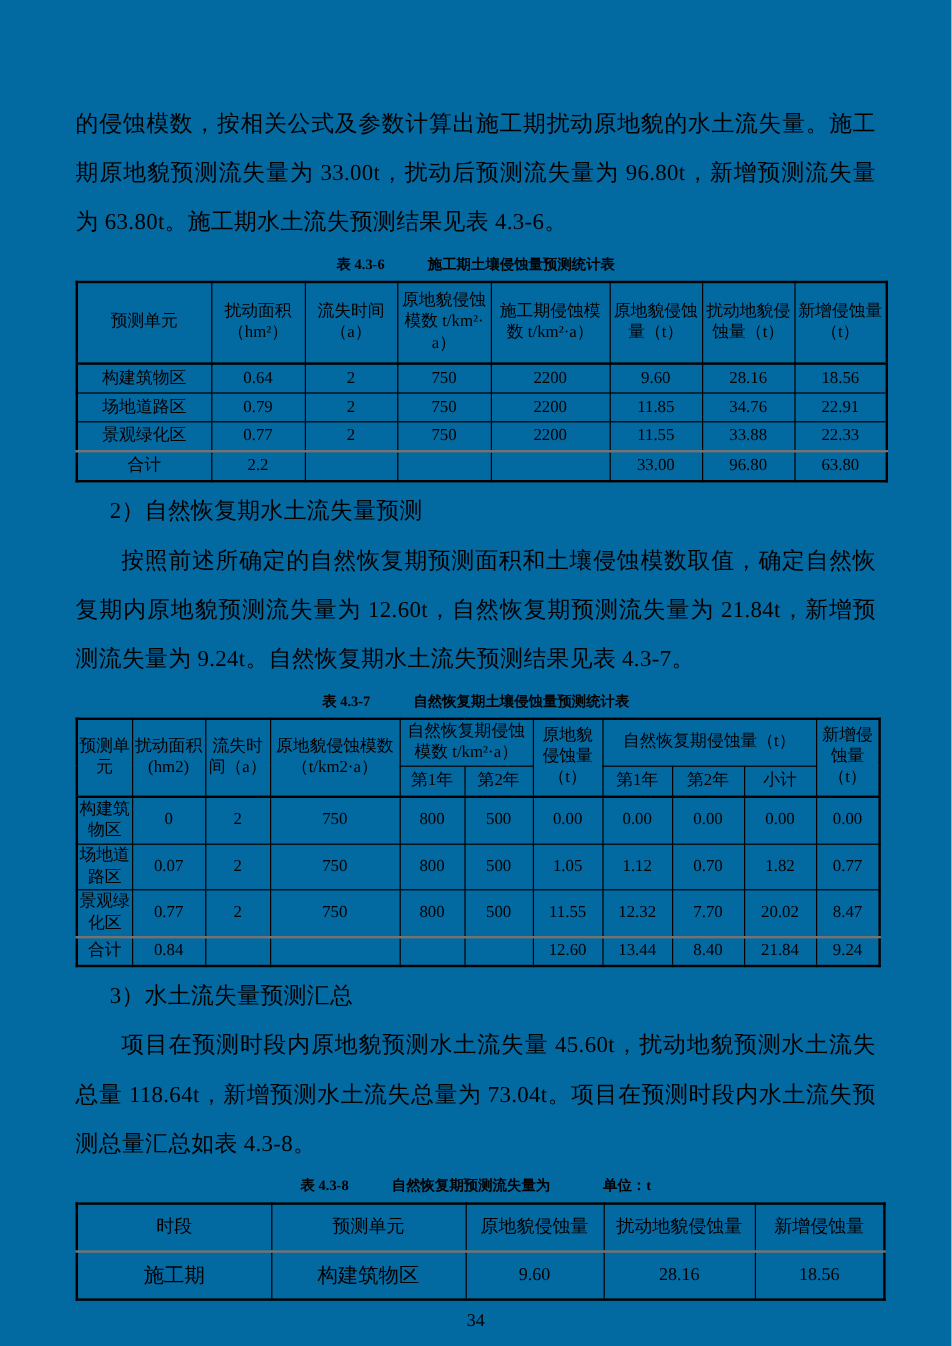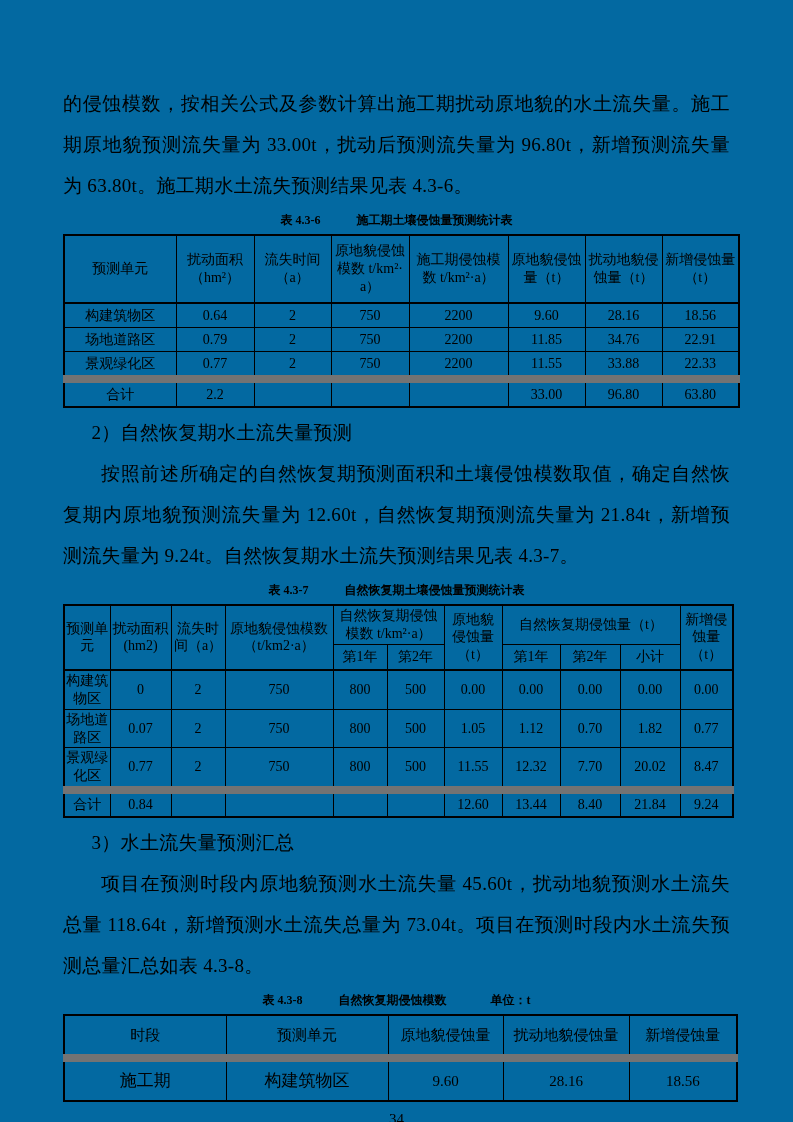--- a/index.html
+++ b/index.html
@@ -24,21 +24,21 @@
   table {
     border-collapse:collapse; width:667px; table-layout:fixed;
     border:2px solid #000; margin:0 auto;
   }
   th, td {
     border:1px solid #000; text-align:center; vertical-align:middle;
     font-weight:normal; font-size:14px; line-height:1.28;
     padding:1px 1px; overflow:hidden; word-break:break-all;
   }
   thead { border-bottom:2px solid #000; }
-  tbody tr:last-child { border-top:8px solid #737373; }
+  tbody tr:last-child { border-top:2px solid #737373; }
   .t436 thead th { height:64px; }
   .t436 tbody td { height:21px; }
   .t437 thead tr.hr1 th { height:30px; }
   .t437 thead tr.hr2 th { height:22px; }
   .t437 tbody td { height:20px; }
   .t438 th { height:36px; font-size:15px; }
   .t438 tbody td { height:36px; font-size:15px; }
   .t438 tbody td:first-child, .t438 tbody td:nth-child(2) { font-size:17px; }
   .page-number {
     text-align:center; font-size:15px; margin-top:9px;
@@ -215,21 +215,21 @@
           <td>21.84</td>
           <td>9.24</td>
         </tr>
       </tbody>
   </table>
 
   <p class="body-text heading-text">3）水土流失量预测汇总</p>
   <p class="body-text indented">项目在预测时段内原地貌预测水土流失量 45.60t，扰动地貌预测水土流失总量 118.64t，新增预测水土流失总量为 73.04t。项目在预测时段内水土流失预测总量汇总如表 4.3-8。</p>
 
   <div class="table-title">
-    <span>表 4.3-8</span><span class="tt-name">自然恢复期侵蚀模数</span><span class="tt-unit">单位：t</span>
+    <span>表 4.3-8</span><span class="tt-name">自然恢复期预测流失量为</span><span class="tt-unit">单位：t</span>
   </div>
 
   <table class="t438">
     <colgroup>
       <col style="width:162px">
         <col style="width:162px">
         <col style="width:115px">
       <col style="width:126px">
         <col style="width:108px">
     </colgroup>

